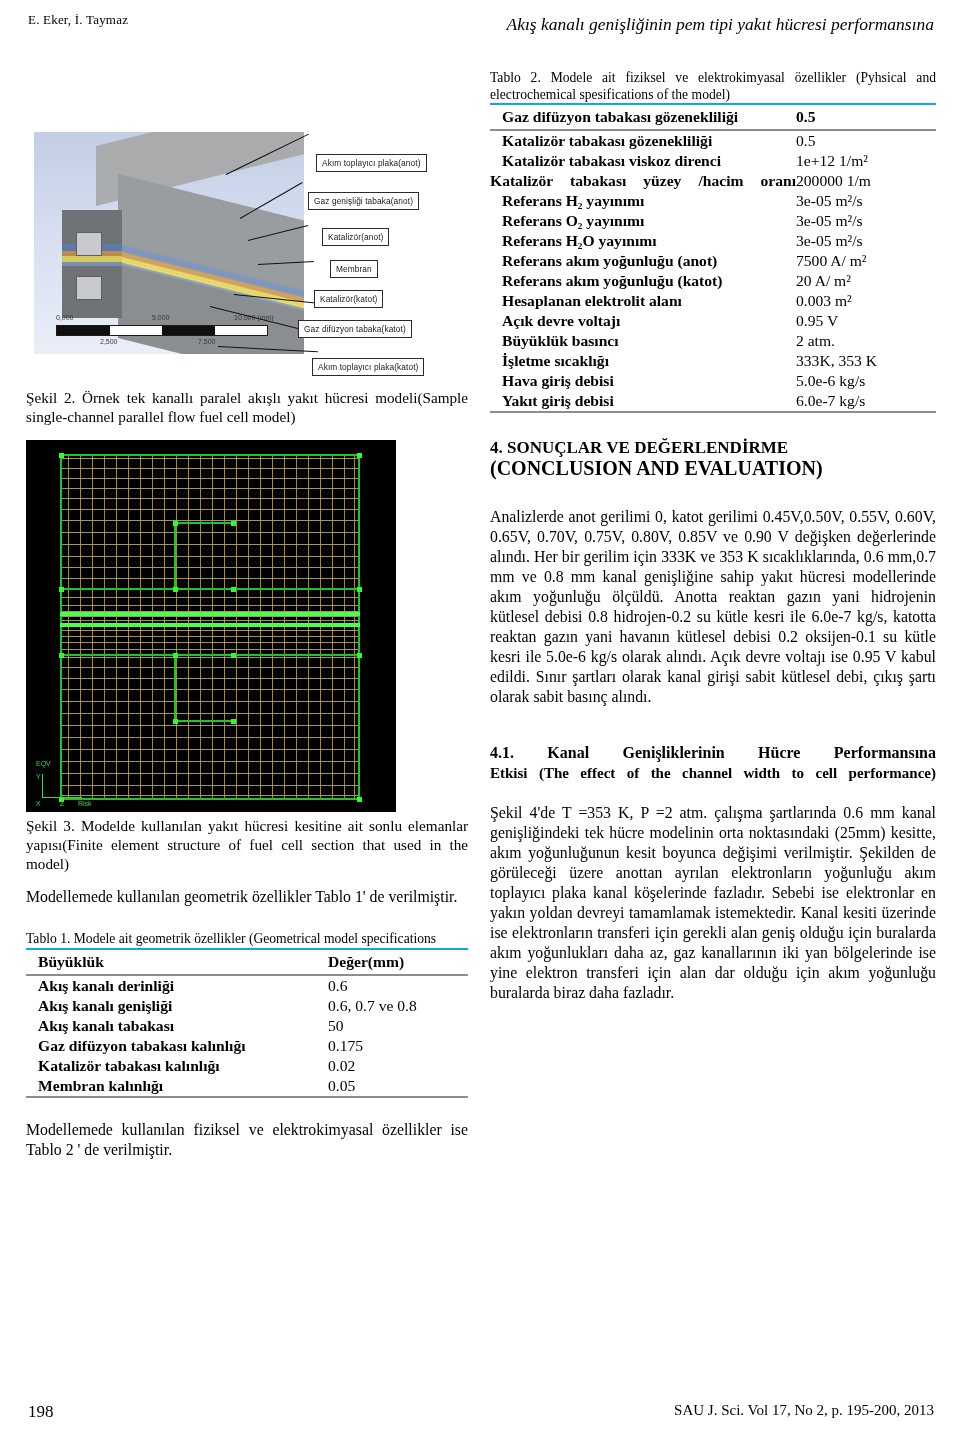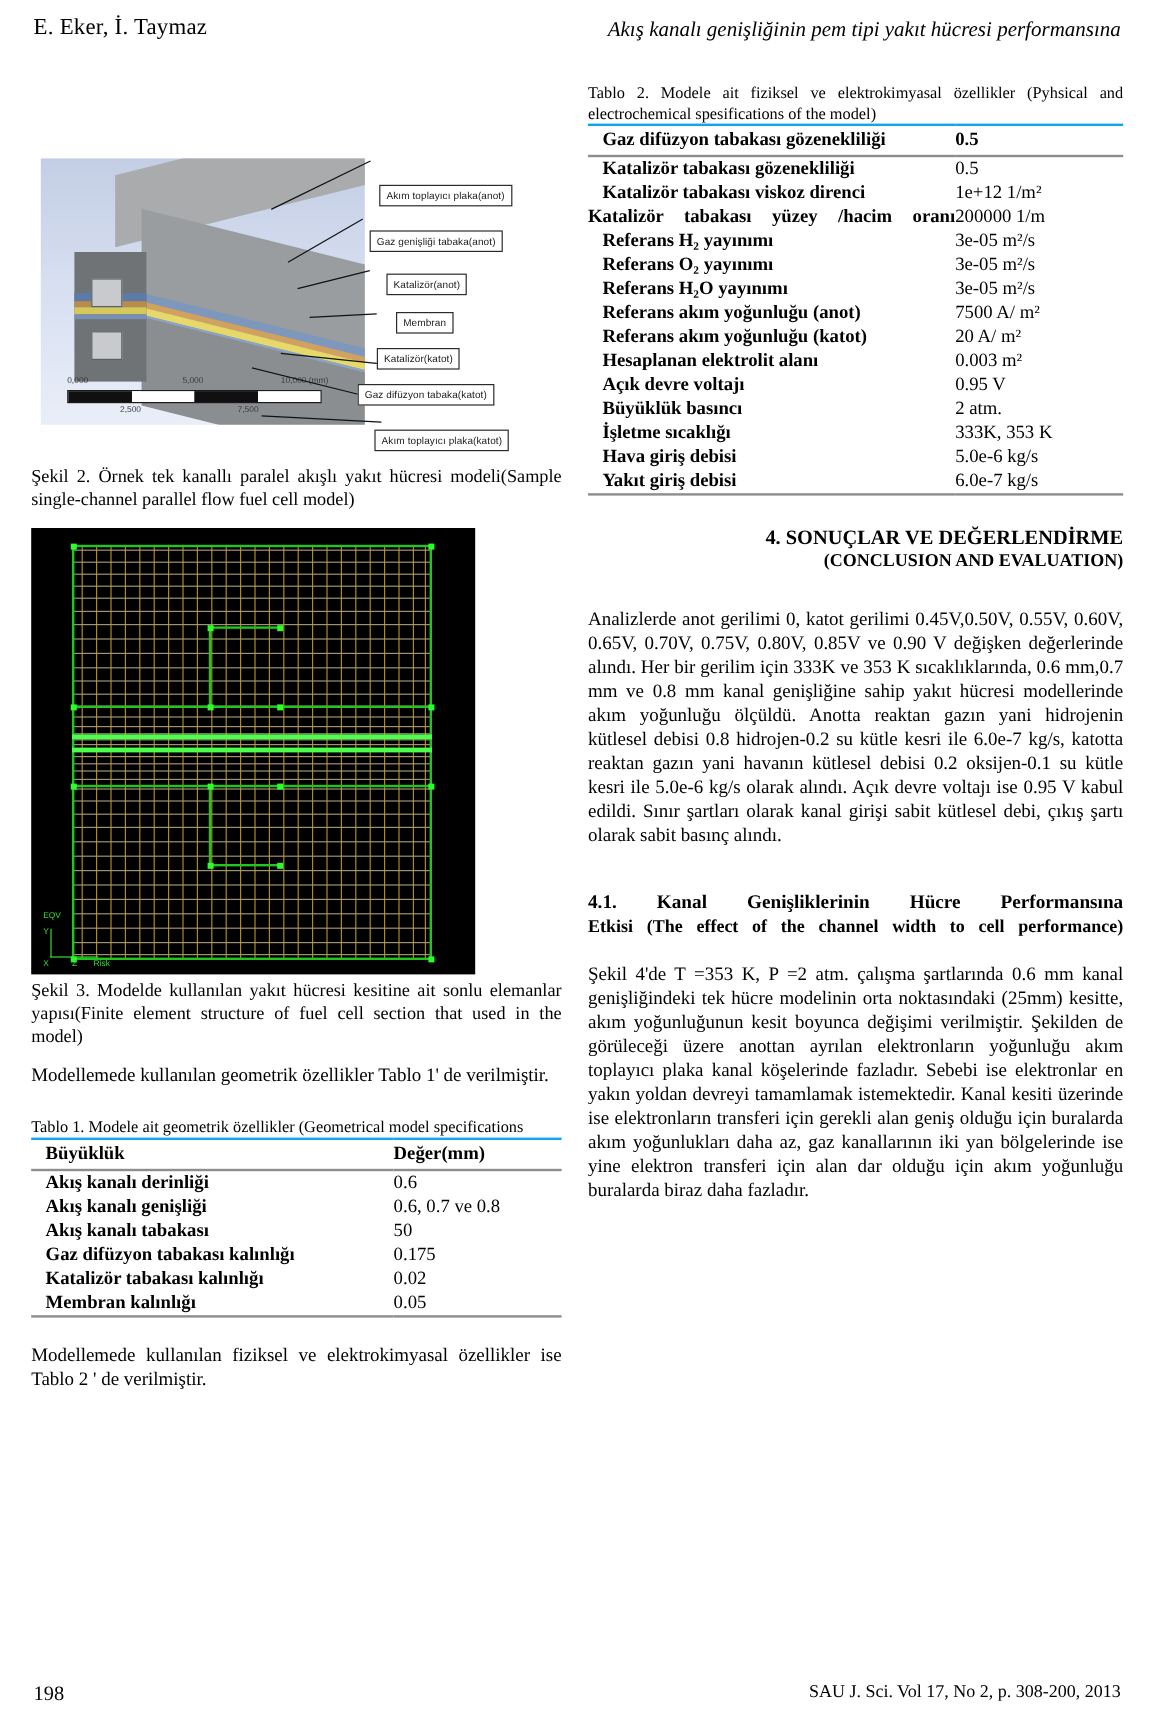--- a/index.html
+++ b/index.html
@@ -27,21 +27,21 @@
     position: absolute;
     top: 12px;
     left: 0;
     width: 960px;
     height: 60px;
   }
   .runhead-left {
     position: absolute;
     left: 28px;
     top: 0px;
-    font-size: 19px;
+    font-size: 13px;
     letter-spacing: .2px;
   }
   .runhead-right {
     position: absolute;
     right: 26px;
     top: 0px;
     width: 520px;
     text-align: right;
     font-style: italic;
     font-size: 17.5px;
@@ -267,27 +267,27 @@
   td.just-k {
     font-weight: bold;
     text-align: justify;
     text-align-last: justify;
     padding-left: 12px;
     padding-right: 14px;
   }
 
   
   .sec-head {
-    text-align: right;
+    text-align: left;
     font-weight: bold;
     font-size: 17px;
     line-height: 21px;
     margin-top: 24px;
   }
-  .sec-head .sub { font-size: 15px; }
+  .sec-head .sub { font-size: 20px; }
   .sub-head {
     font-weight: bold;
     font-size: 16px;
     line-height: 20px;
     text-align: justify;
     text-align-last: justify;
     margin-top: 36px;
   }
   .sub-head .en { font-size: 15px; }
 
@@ -604,16 +604,16 @@
     <div class="sub-head">
       <div>4.1. Kanal Genişliklerinin Hücre Performansına</div>
       <div class="en">Etkisi (The effect of the channel width to cell performance)</div>
     </div>
 
     <div class="body-par" style="margin-top:20px;">Şekil 4'de T =353 K, P =2 atm. çalışma şartlarında 0.6 mm kanal genişliğindeki tek hücre modelinin orta noktasındaki (25mm) kesitte, akım yoğunluğunun kesit boyunca değişimi verilmiştir. Şekilden de görüleceği üzere anottan ayrılan elektronların yoğunluğu akım toplayıcı plaka kanal köşelerinde fazladır. Sebebi ise elektronlar en yakın yoldan devreyi tamamlamak istemektedir. Kanal kesiti üzerinde ise elektronların transferi için gerekli alan geniş olduğu için buralarda akım yoğunlukları daha az, gaz kanallarının iki yan bölgelerinde ise yine elektron transferi için alan dar olduğu için akım yoğunluğu buralarda biraz daha fazladır.</div>
   </div>
 
   <div class="footer">
     <div class="footer-left">198</div>
-    <div class="footer-right">SAU J. Sci. Vol 17, No 2, p. 308-200, 2013</div>
+    <div class="footer-right">SAU J. Sci. Vol 17, No 2, p. 195-200, 2013</div>
   </div>
 
 </div>
 
 </body></html>

